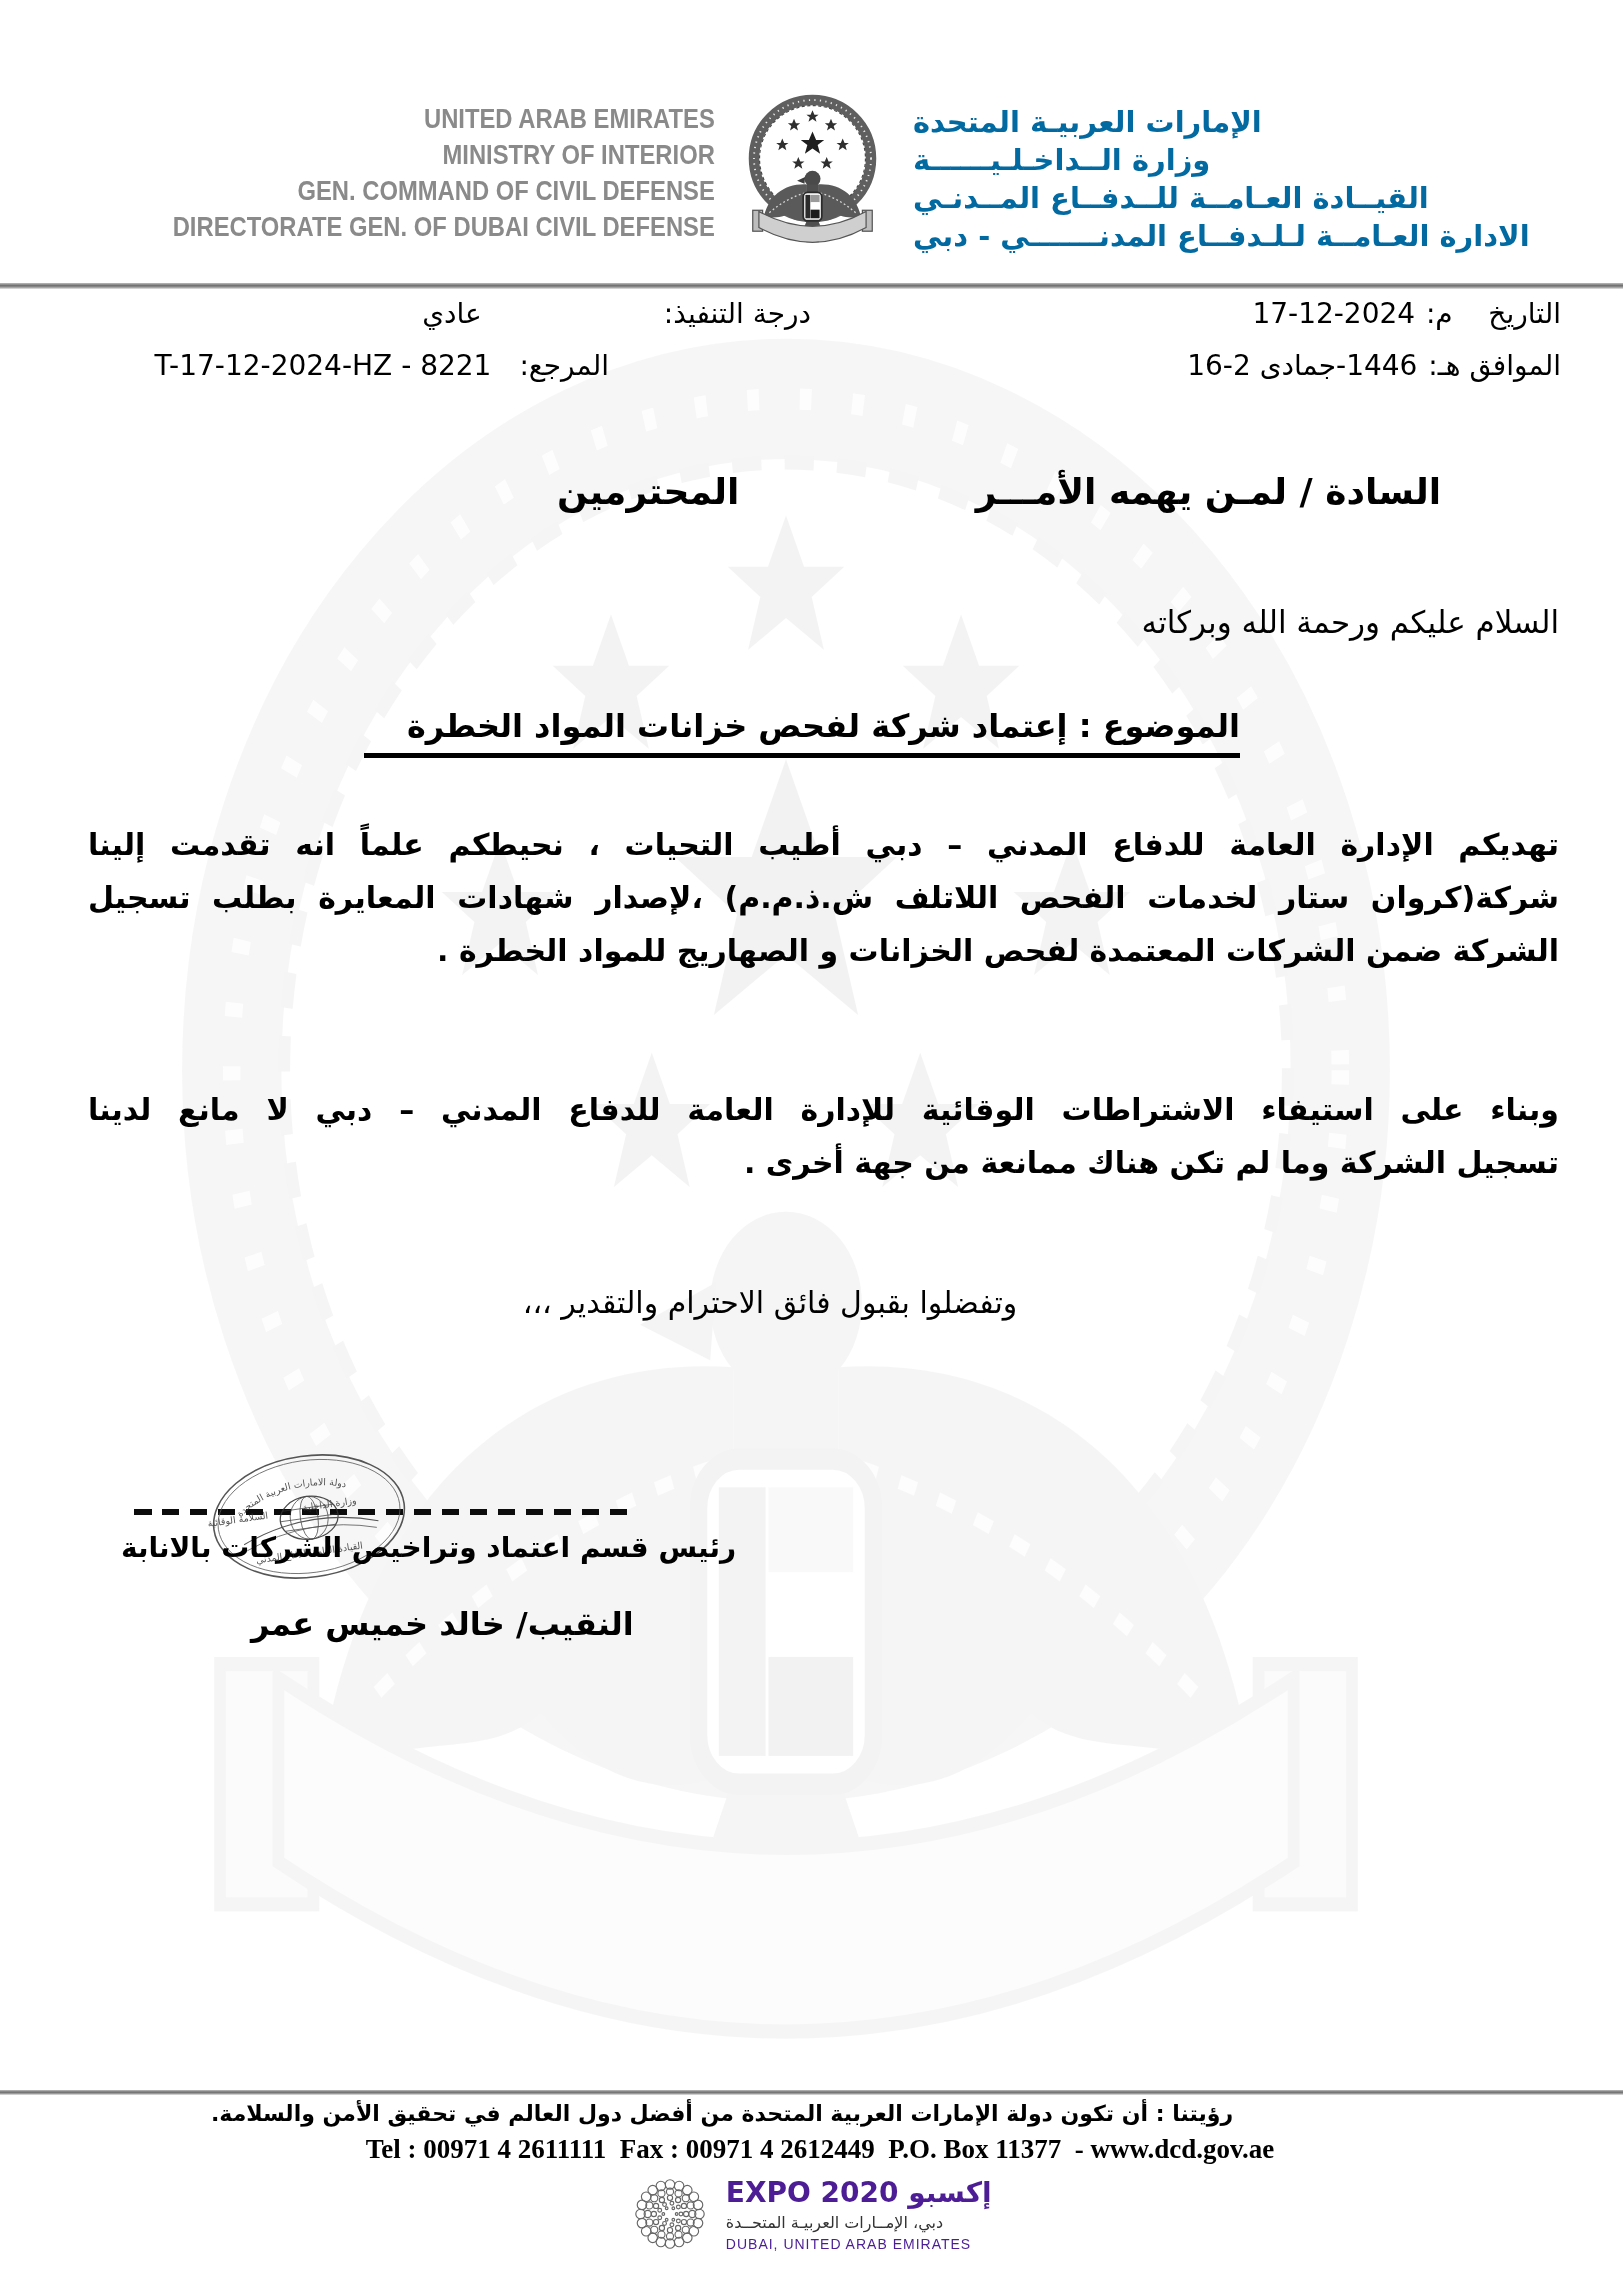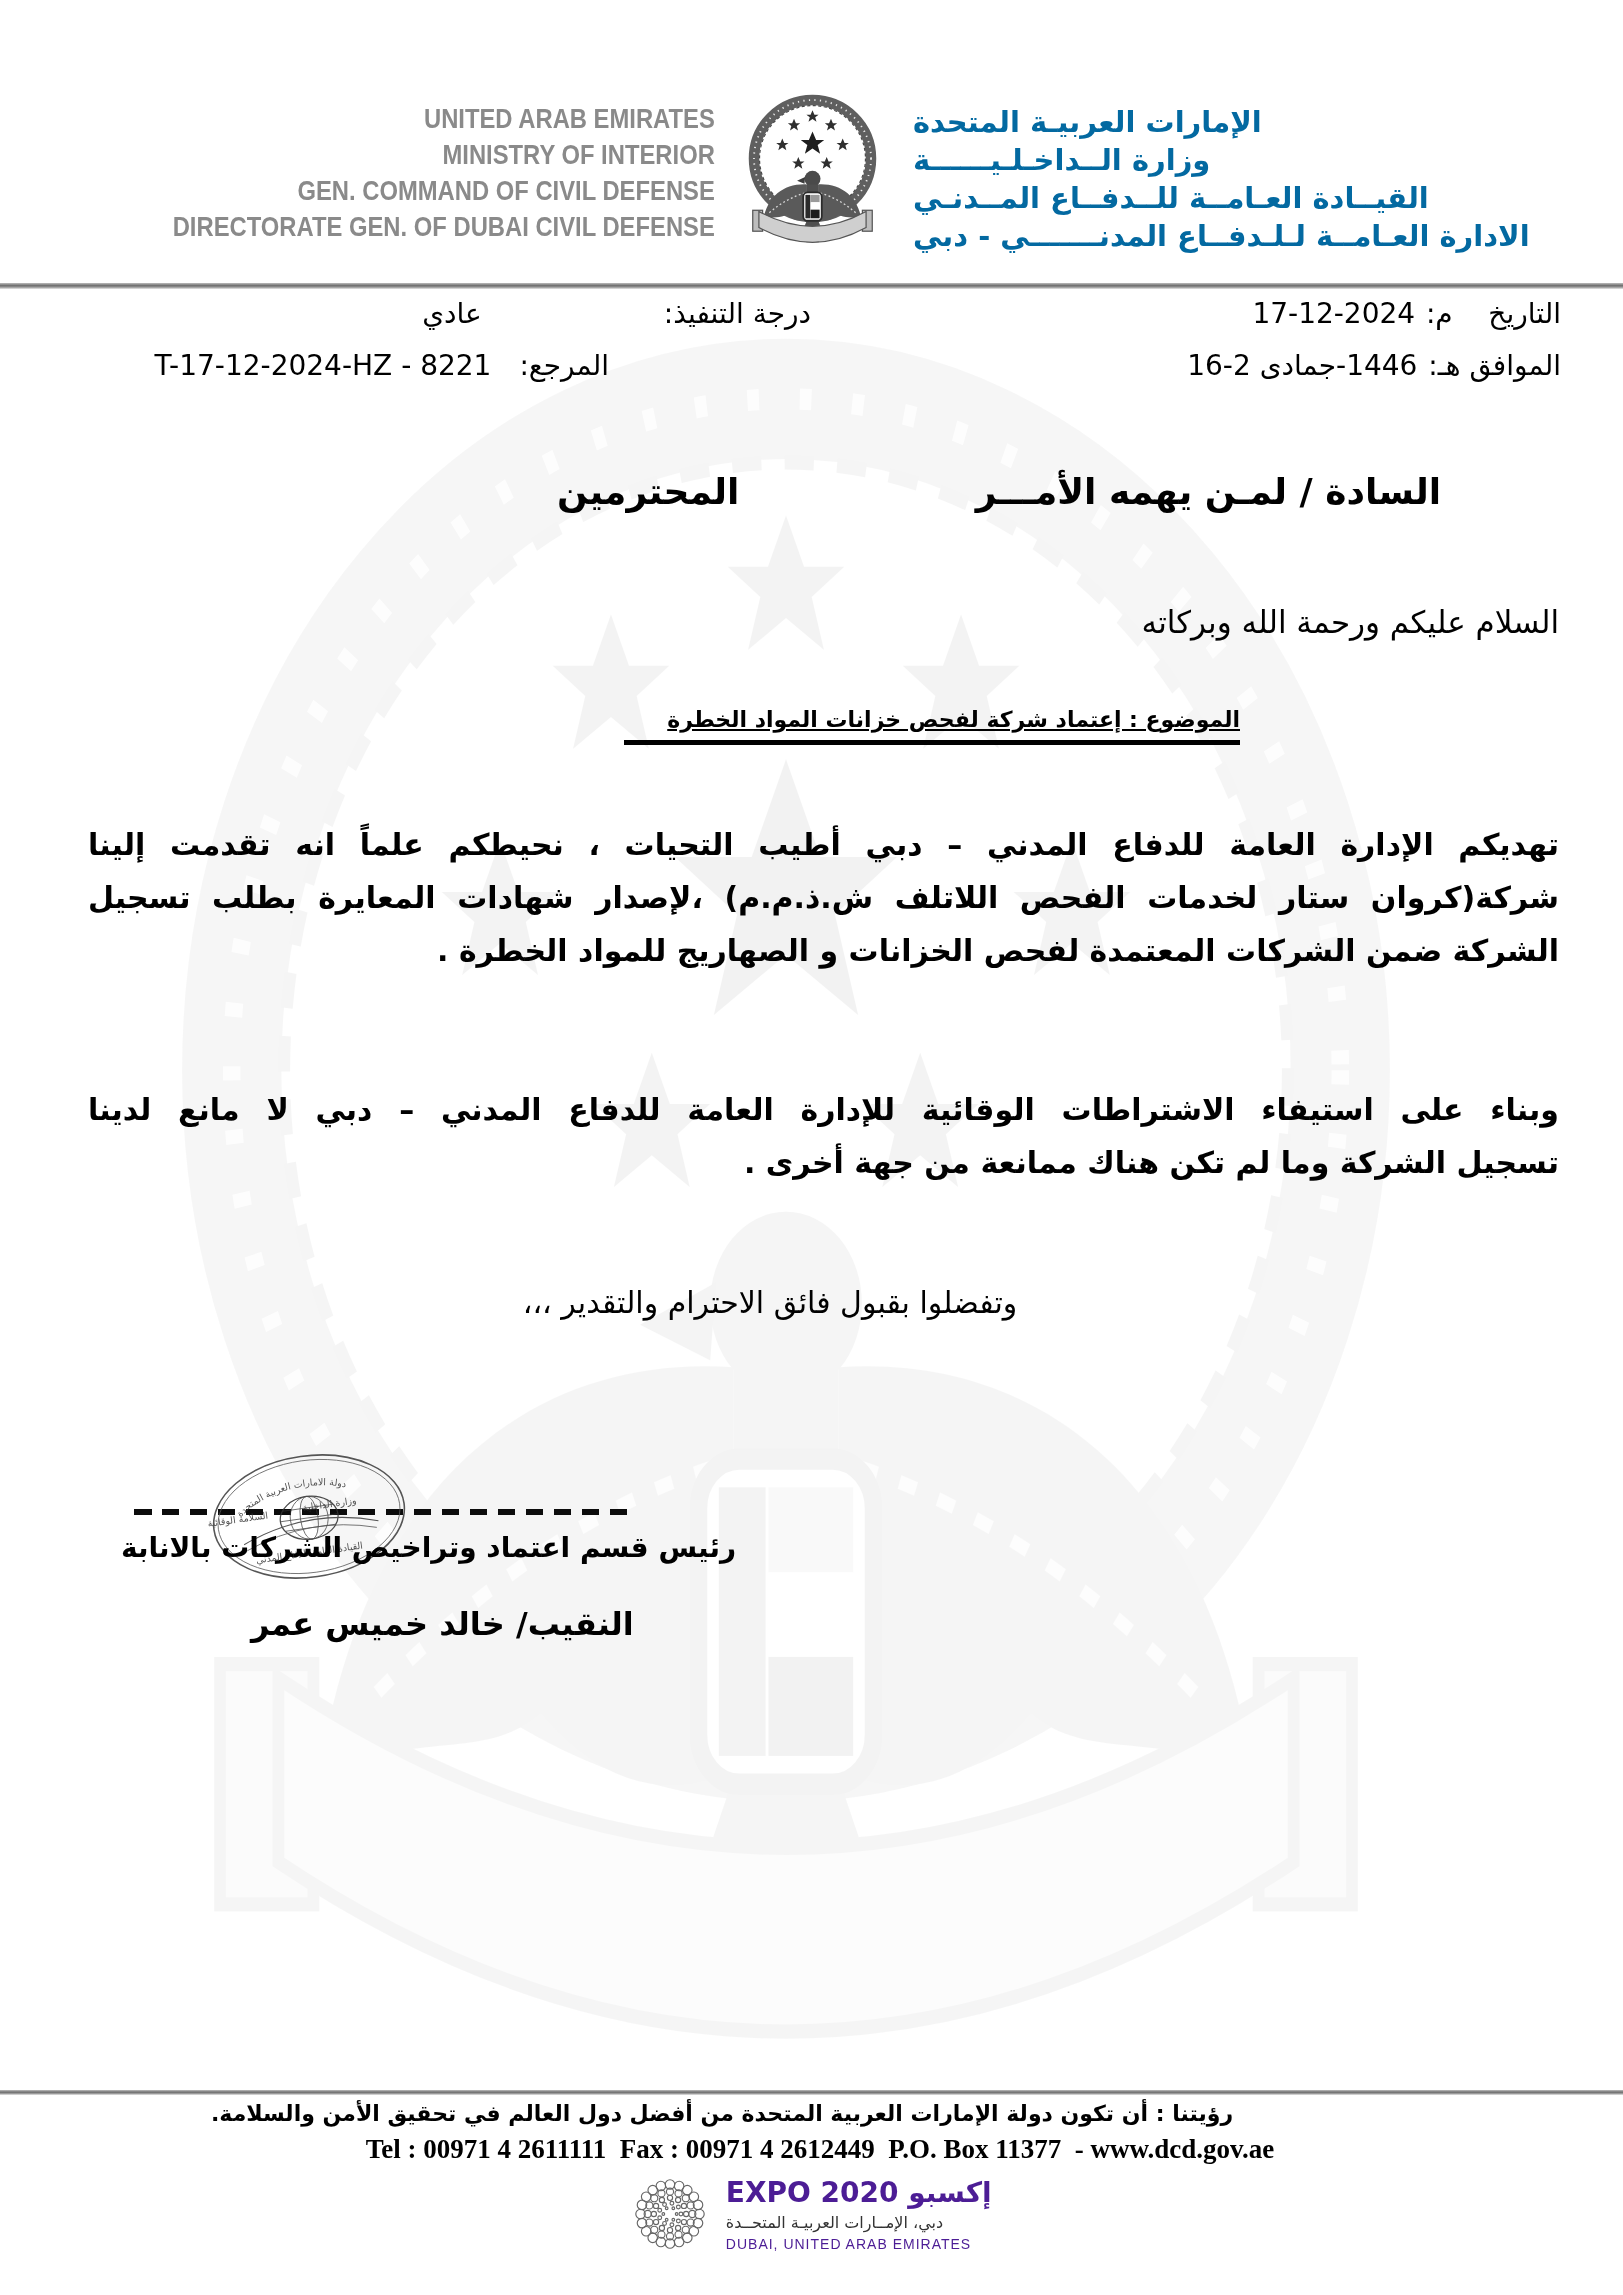--- a/index.html
+++ b/index.html
@@ -25,22 +25,22 @@
   .pre{white-space:pre;}
   #meta-date{top:297px;right:63px;gap:10.8px;}
   #meta-hijri{top:349px;right:63px;gap:10.8px;}
   #meta-priority{top:297px;right:813px;gap:182px;}
   #meta-ref{top:349px;right:1015px;gap:28px;}
 
   
   .addressee{position:absolute;top:471px;right:183px;font-size:36px;font-weight:700;direction:rtl;}
   .honorific{position:absolute;top:471px;left:557px;font-size:36px;font-weight:700;direction:rtl;}
   .greeting{position:absolute;top:604px;right:65px;font-size:31px;direction:rtl;}
-  .subject{position:absolute;top:707px;right:384px;direction:rtl;font-size:22px;font-weight:700;
-           padding:0 0 8px 43px;border-bottom:5.4px solid #000;white-space:nowrap;text-decoration:underline;}
+  .subject{position:absolute;top:707px;right:384px;direction:rtl;font-size:32px;font-weight:700;
+           padding:0 0 8px 43px;border-bottom:5.4px solid #000;white-space:nowrap;}
   .para{position:absolute;left:88px;right:65px;direction:rtl;font-weight:700;
         font-size:30px;line-height:53px;}
   #para1{top:818px;} #para2{top:1083px;}
   .jl{text-align:justify;text-align-last:justify;}
   .ll{text-align:right;}
   .closing{position:absolute;top:1285px;left:0;width:1540px;text-align:center;
            font-size:30px;direction:rtl;}
 
   
   .sig-dashes{position:absolute;left:134px;top:1509px;width:501px;height:6px;

